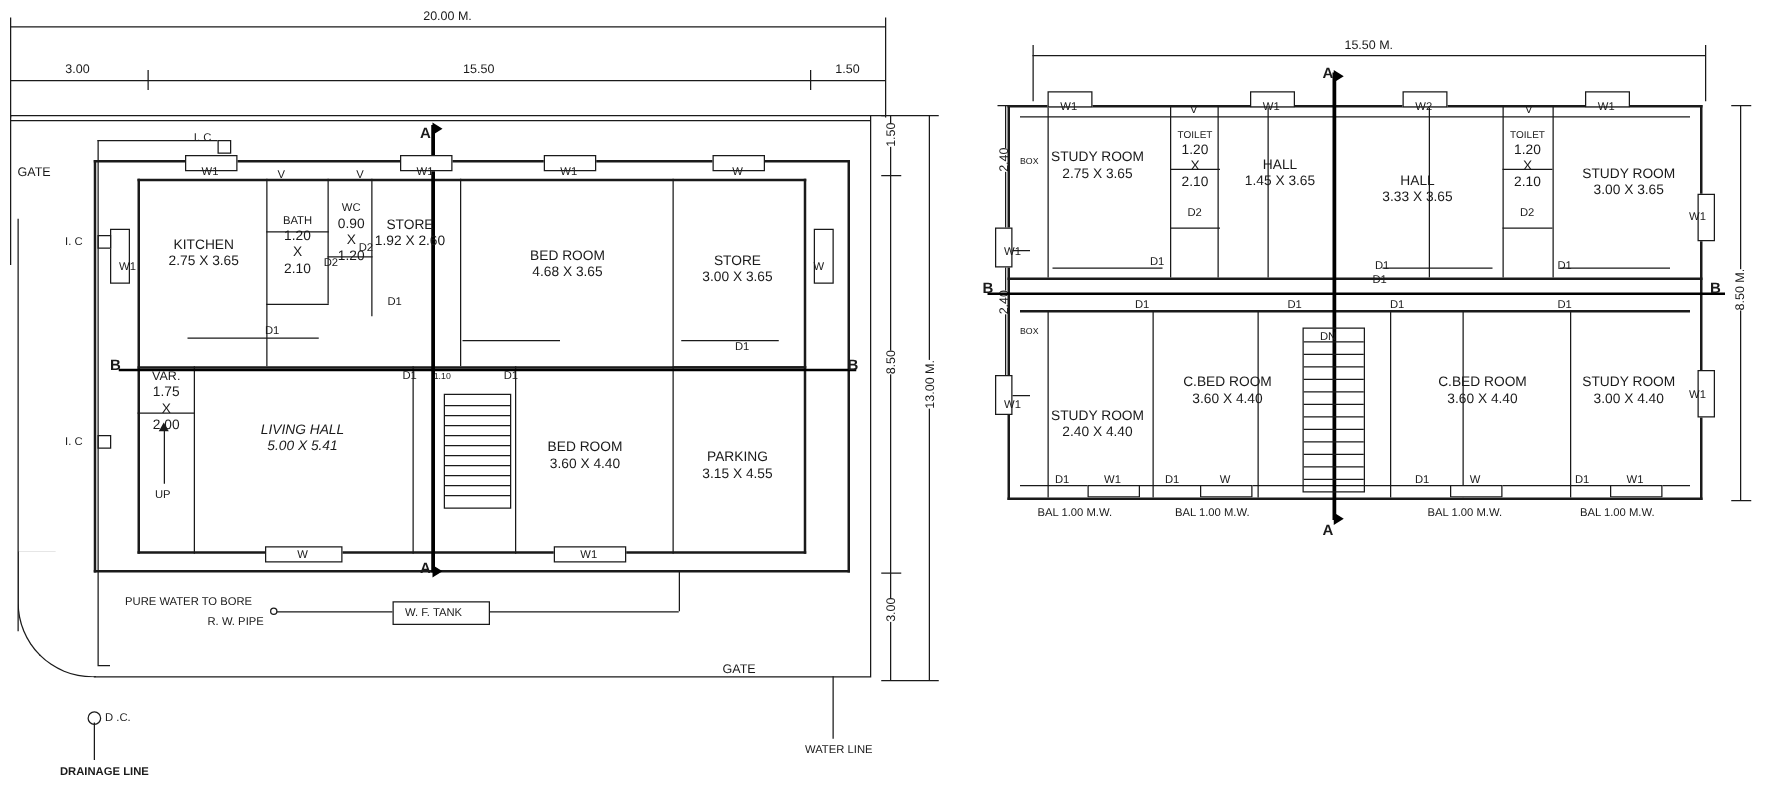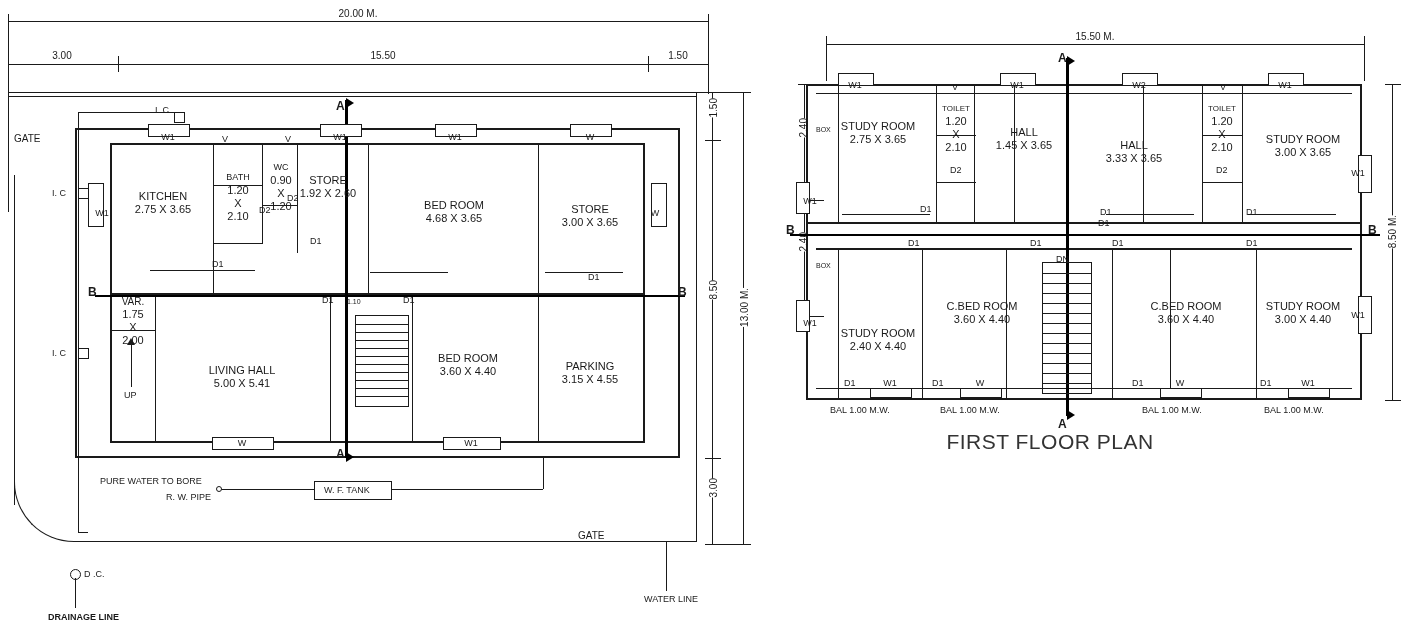--- a/index.html
+++ b/index.html
@@ -122,21 +122,21 @@
     <span>1.92 X 2.60</span>
   </div>
   <div class="room" style="left:454px;top:199px;">
     <span>BED ROOM</span><br>
     <span>4.68 X 3.65</span>
   </div>
   <div class="room" style="left:590px;top:203px;">
     <span>STORE</span><br>
     <span>3.00 X 3.65</span>
   </div>
-  <div class="room" style="left:242px;top:364px;">
+  <div class="room" style="left:242px;top:338px;font-style:italic;">
     <span>LIVING HALL</span><br>
     <span>5.00 X 5.41</span>
   </div>
   <div class="room" style="left:468px;top:352px;">
     <span>BED ROOM</span><br>
     <span>3.60 X 4.40</span>
   </div>
   <div class="room" style="left:590px;top:360px;">
     <span>PARKING</span><br>
     <span>3.15 X 4.55</span>
@@ -331,21 +331,21 @@
     <div style="top:40px"></div>
       <div style="top:50px"></div>
       <div style="top:60px"></div>
     <div style="top:70px"></div>
       <div style="top:80px"></div>
       <div style="top:90px"></div>
     <div style="top:100px"></div>
       <div style="top:110px"></div>
       <div style="top:120px"></div>
   </div>
-  <div class="txt t9" style="left:296px;top:254px;">DN</div>
+  <div class="txt t9" style="left:296px;top:264px;">DN</div>
 
   <div class="txt t7" style="left:56px;top:126px;">BOX</div>
   <div class="txt t7" style="left:56px;top:262px;">BOX</div>
 
   <div class="win" style="left:78px;top:73px;width:34px;height:11px;"></div>
   <div class="winlbl" style="left:95px;top:80px;">W1</div>
   <div class="txt t9" style="left:192px;top:82px;">V</div>
   <div class="win" style="left:240px;top:73px;width:34px;height:11px;"></div>
   <div class="winlbl" style="left:257px;top:80px;">W1</div>
   <div class="win" style="left:362px;top:73px;width:34px;height:11px;"></div>
@@ -389,14 +389,13 @@
   <div class="win" style="left:400px;top:388px;width:40px;height:8px;"></div>
   <div class="winlbl" style="left:420px;top:378px;">W</div>
   <div class="win" style="left:528px;top:388px;width:40px;height:8px;"></div>
   <div class="winlbl" style="left:548px;top:378px;">W1</div>
 
   <div class="txt t9" style="left:70px;top:405px;">BAL 1.00 M.W.</div>
   <div class="txt t9" style="left:180px;top:405px;">BAL 1.00 M.W.</div>
   <div class="txt t9" style="left:382px;top:405px;">BAL 1.00 M.W.</div>
   <div class="txt t9" style="left:504px;top:405px;">BAL 1.00 M.W.</div>
 
-  <div class="title ctr" style="left:290px;top:430px;">FIRST FLOOR PLAN</div>
 </div>
 
 </body></html>

